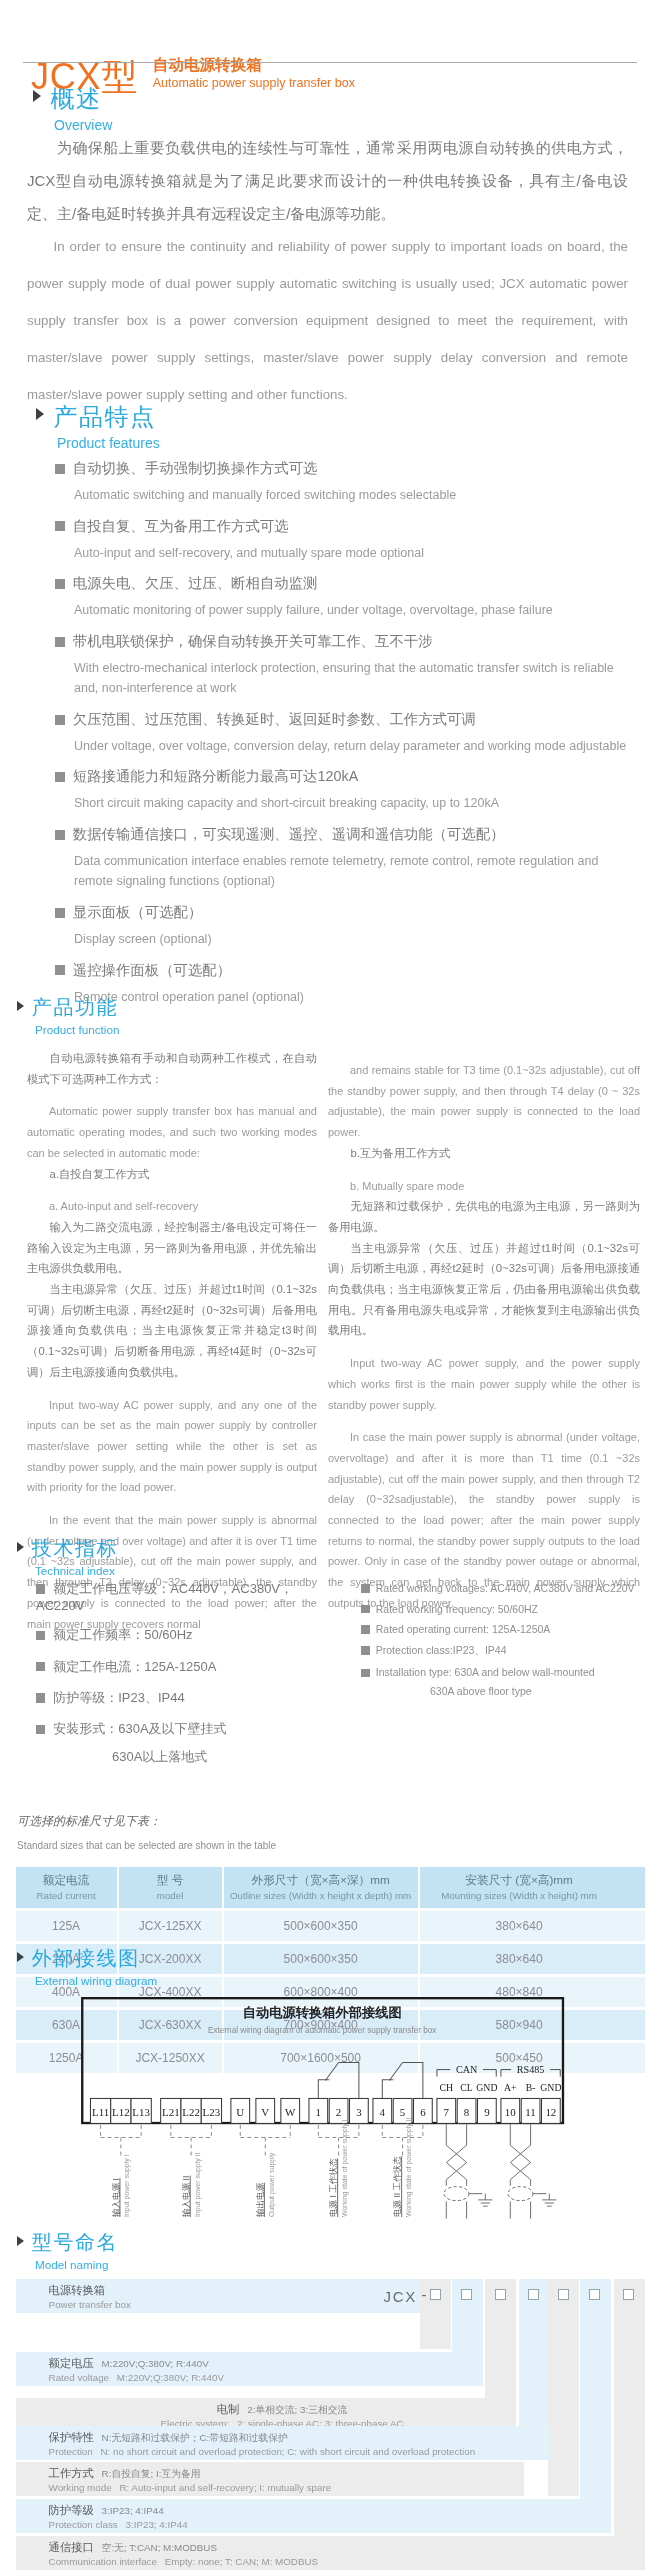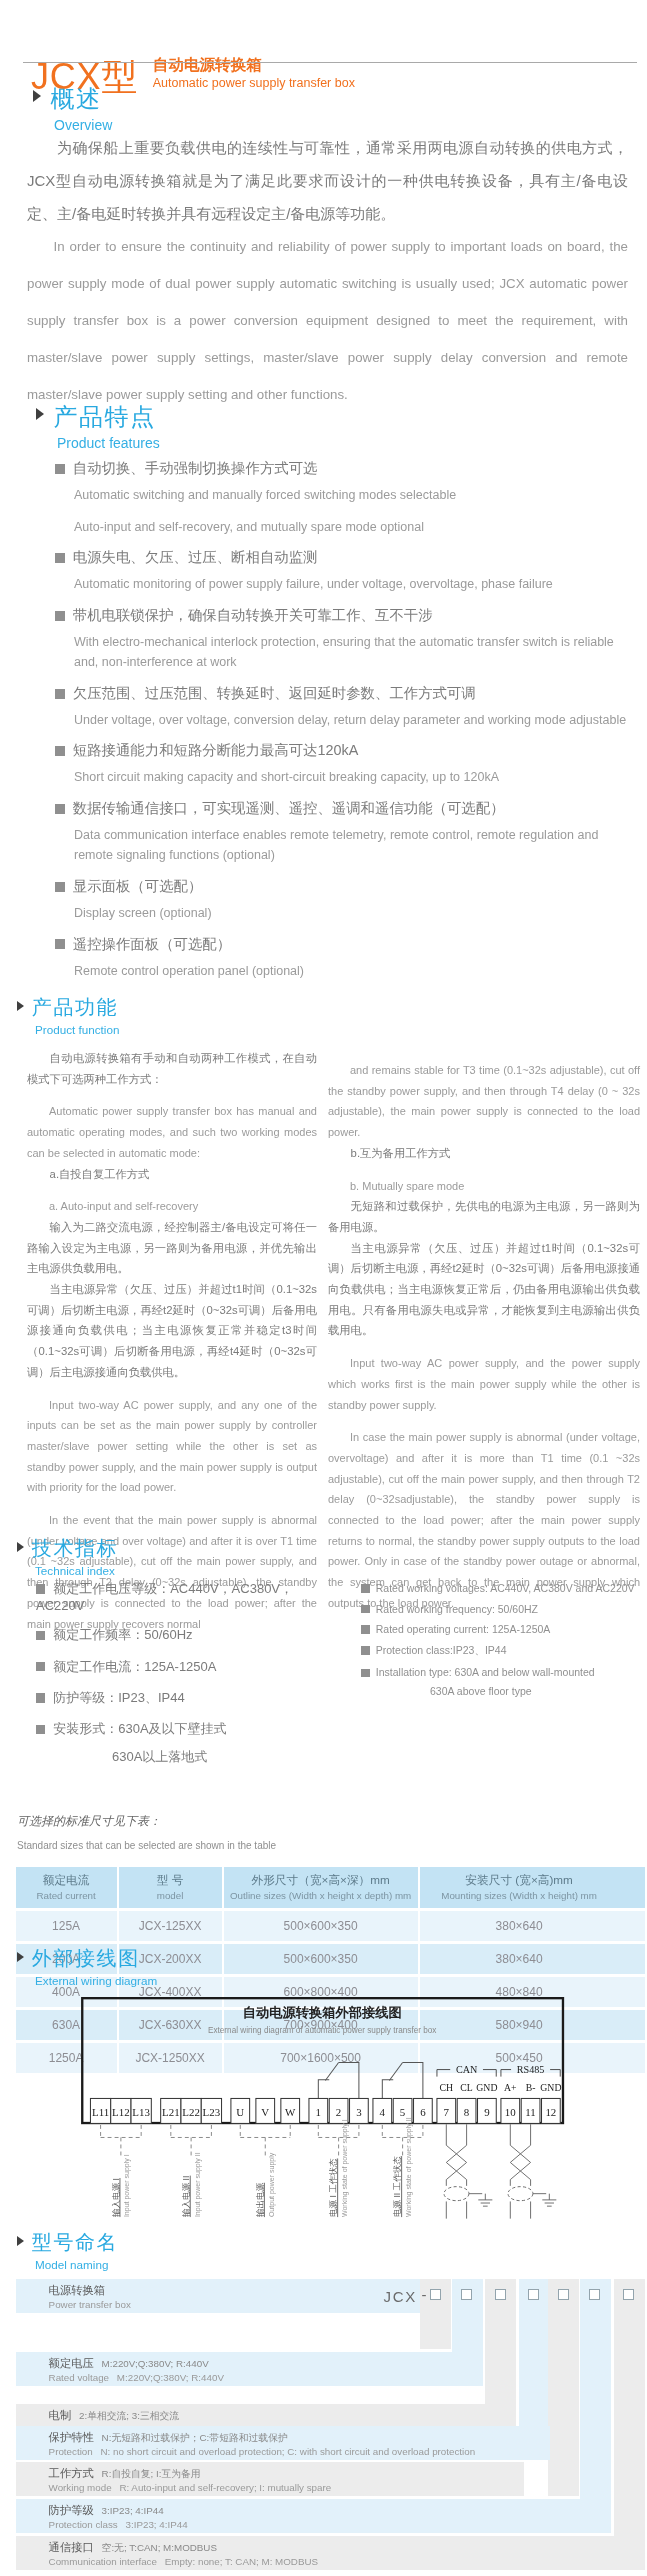--- a/index.html
+++ b/index.html
@@ -92,20 +92,21 @@
   <div class="abs para-zh" style="left:27px;top:131px;width:601px;">为确保船上重要负载供电的连续性与可靠性，通常采用两电源自动转换的供电方式，JCX型自动电源转换箱就是为了满足此要求而设计的一种供电转换设备，具有主/备电设定、主/备电延时转换并具有远程设定主/备电源等功能。</div>
   <div class="abs para-en" style="left:27px;top:228px;width:601px;">In order to ensure the continuity and reliability of power supply to important loads on board, the power supply mode of dual power supply automatic switching is usually used; JCX automatic power supply transfer box is a power conversion equipment designed to meet the requirement, with master/slave power supply settings, master/slave power supply delay conversion and remote master/slave power supply setting and other functions.</div>
 
   <div class="sec-head" style="left:36px;top:401px;">
     <span class="tri"></span><span class="sh-zh">产品特点</span>
     <div class="sh-en">Product features</div>
   </div>
   <div class="abs" style="left:55px;top:459px;width:578px;">
       <div class="feat-zh"><span class="sq"></span>自动切换、手动强制切换操作方式可选</div>
       <div class="feat-en">Automatic switching and manually forced switching modes selectable</div>
+      <div class="feat-zh"><span class="sq"></span>自投自复、互为备用工作方式可选</div>
       <div class="feat-en">Auto-input and self-recovery, and mutually spare mode optional</div>
       <div class="feat-zh"><span class="sq"></span>电源失电、欠压、过压、断相自动监测</div>
       <div class="feat-en">Automatic monitoring of power supply failure, under voltage, overvoltage, phase failure</div>
       <div class="feat-zh"><span class="sq"></span>带机电联锁保护，确保自动转换开关可靠工作、互不干涉</div>
       <div class="feat-en">With electro-mechanical interlock protection, ensuring that the automatic transfer switch is reliable and, non-interference at work</div>
       <div class="feat-zh"><span class="sq"></span>欠压范围、过压范围、转换延时、返回延时参数、工作方式可调</div>
       <div class="feat-en">Under voltage, over voltage, conversion delay, return delay parameter and working mode adjustable</div>
       <div class="feat-zh"><span class="sq"></span>短路接通能力和短路分断能力最高可达120kA</div>
       <div class="feat-en">Short circuit making capacity and short-circuit breaking capacity, up to 120kA</div>
       <div class="feat-zh"><span class="sq"></span>数据传输通信接口，可实现遥测、遥控、遥调和遥信功能（可选配）</div>
@@ -343,21 +344,21 @@
       <div class="nstrip bg-blue" style="left: 564px; height: 254px;"></div>
       <div class="nstrip bg-gray" style="left: 598px; height: 290px;"></div>
       <div class="nrow bg-blue" style="top: 0px; width: 404px;">
         <div class="n1">电源转换箱</div>
         <div class="n2">Power transfer box</div>
       </div>
       <div class="nrow bg-blue" style="top: 73px; width: 467px;">
         <div class="n1">额定电压<span class="nval">M:220V;Q:380V; R:440V</span></div>
         <div class="n2">Rated voltage<span class="nval">M:220V;Q:380V; R:440V</span></div>
       </div>
-      <div class="nrow bg-gray" style="top: 125px; width: 500px;">
+      <div class="nrow bg-gray" style="top: 119px; width: 500px; text-align: center;">
         <div class="n1">电制<span class="nval">2:单相交流; 3:三相交流</span></div>
         <div class="n2">Electric system:<span class="nval">2: single-phase AC; 3: three-phase AC</span></div>
       </div>
       <div class="nrow bg-blue" style="top: 147px; width: 534px;">
         <div class="n1">保护特性<span class="nval">N:无短路和过载保护；C:带短路和过载保护</span></div>
         <div class="n2">Protection<span class="nval">N: no short circuit and overload protection; C: with short circuit and overload protection</span></div>
       </div>
       <div class="nrow bg-gray" style="top: 183px; width: 508px;">
         <div class="n1">工作方式<span class="nval">R:自投自复; I:互为备用</span></div>
         <div class="n2">Working mode<span class="nval">R: Auto-input and self-recovery; I: mutually spare</span></div>

